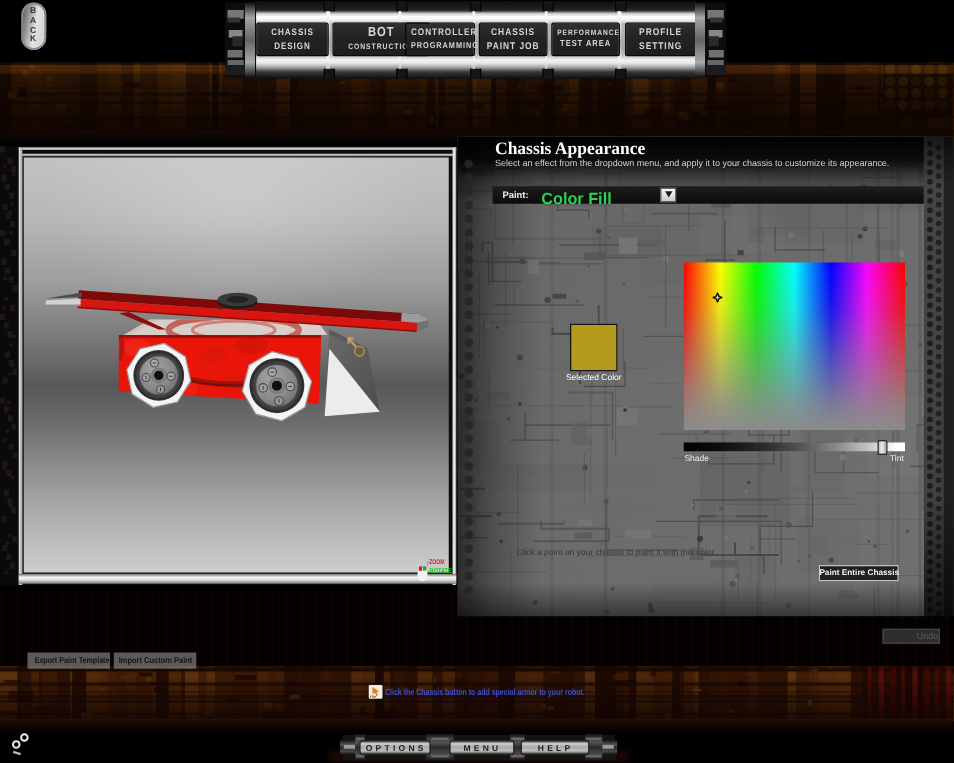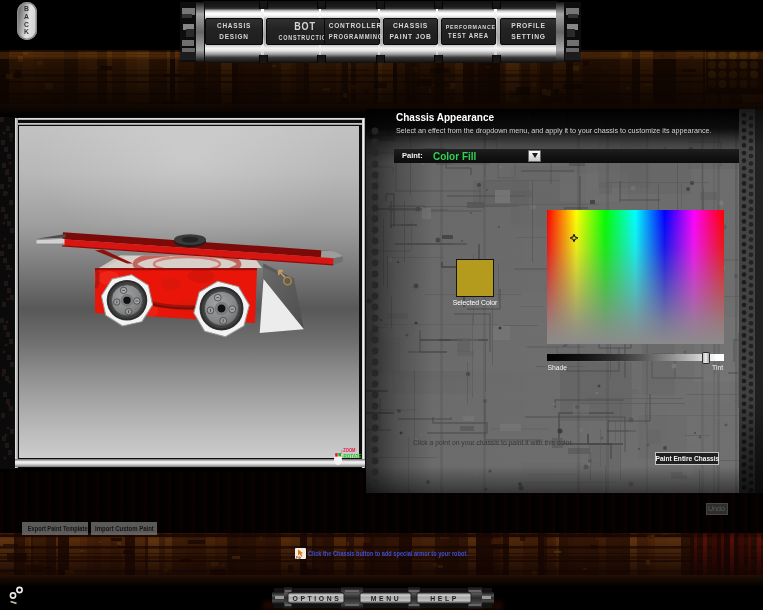--- a/index.html
+++ b/index.html
@@ -1181,26 +1181,26 @@
 </svg>
 
 <svg class="abs" style="left:328px;top:442px;" width="36" height="24" viewBox="0 0 36 24">
 <text x="12.5" y="9.5" font-family="Liberation Sans" font-size="5.5" font-weight="bold" fill="#e81840" textLength="15" lengthAdjust="spacingAndGlyphs">┌ZOOM</text>
 <text x="14" y="16" font-family="Liberation Sans" font-size="5.5" font-weight="bold" fill="#18c818" textLength="19.5" lengthAdjust="spacingAndGlyphs">-ROTATE</text>
 <ellipse cx="10" cy="17.5" rx="4" ry="5.4" fill="#f4f4f4"></ellipse>
 <rect x="7.2" y="11.2" width="2.5" height="3.4" fill="#e81030"></rect>
 <rect x="10.3" y="11" width="2.7" height="3.4" fill="#15b515"></rect>
 </svg>
 
-<div class="abs" style="left:396px;top:112px;color:#fff;font-weight:bold;font-size:10px;">Chassis Appearance</div>
+<div class="abs" style="left:396px;top:112px;color:#fff;font-weight:bold;font-size:14px;font-family:Liberation Serif, serif;">Chassis Appearance</div>
 <div class="abs" style="left:396px;top:126px;color:#d2d2d2;font-size:7.2px;">Select an effect from the dropdown menu, and apply it to your chassis to customize its appearance.</div>
 
 <div class="abs" style="left:394px;top:148.5px;width:345px;height:14px;background:linear-gradient(180deg,#1f1f1f,#111 60%,#0c0c0c);"></div>
 <div class="abs" style="left:402px;top:151px;color:#f2f2f2;font-weight:bold;font-size:7.5px;">Paint:</div>
-<div class="abs" style="left:433px;top:151px;color:#2ed153;font-weight:bold;font-size:10px;">Color Fill</div>
+<div class="abs" style="left:433px;top:151px;color:#2ed153;font-weight:bold;font-size:13px;">Color Fill</div>
 <div class="abs" style="left:528px;top:150px;width:12.5px;height:11.5px;background:linear-gradient(180deg,#fdfdfd,#c9c9c9);border:1px solid #6a6a6a;"></div>
 <div class="abs" style="left:531.5px;top:153px;width:0;height:0;border-left:3.5px solid transparent;border-right:3.5px solid transparent;border-top:5.5px solid #1c1c1c;"></div>
 
 <div class="abs" style="left:455.5px;top:258.5px;width:38px;height:38px;background:#b49a1d;border:1.5px solid #141414;"></div>
 <div class="abs" style="left:448px;top:299px;width:54px;text-align:center;color:#fff;font-size:6.8px;">Selected Color</div>
 
 <div class="abs" style="left:547px;top:210px;width:176.5px;height:134px;background:
 linear-gradient(180deg, rgba(139,139,139,0) 0%, rgba(139,139,139,0.18) 28%, rgba(139,139,139,0.55) 58%, rgba(139,139,139,0.88) 85%, rgba(139,139,139,1) 100%),
 linear-gradient(90deg,#ff0000 0%,#ffff00 16.5%,#00ff00 33%,#00ffff 50%,#0000ff 66.5%,#ff00ff 83%,#ff0000 100%);"></div>
 <svg class="abs" style="left:569.5px;top:234px;" width="8" height="8" viewBox="0 0 8 8">
@@ -1208,21 +1208,21 @@
 </svg>
 
 <div class="abs" style="left:547px;top:354px;width:176.5px;height:7px;background:linear-gradient(90deg,#000 0%,#111 20%,#2e2e2e 38%,#5a5a5a 55%,#8e8e8e 70%,#c6c6c6 84%,#fff 96%);"></div>
 <div class="abs" style="left:701.5px;top:351.5px;width:8.5px;height:12px;background:linear-gradient(90deg,#b8b8b8,#efefef 45%,#a5a5a5);border:1px solid #2c2c2c;border-radius:1.5px;"></div>
 <div class="abs" style="left:547.5px;top:363.5px;color:#f2f2f2;font-size:6.8px;">Shade</div>
 <div class="abs" style="left:712px;top:363.5px;color:#f2f2f2;font-size:6.8px;">Tint</div>
 
 <div class="abs" style="left:413px;top:438.5px;color:#383838;font-size:6.8px;">Click a point on your chassis to paint it with this color.</div>
 <div class="abs" style="left:654.5px;top:451.5px;width:64px;height:13px;background:rgba(22,22,22,0.88);border:1px solid #c2c2c2;color:#f5f5f5;font-weight:bold;font-size:6.6px;text-align:center;line-height:11px;">Paint Entire Chassis</div>
 
-<div class="abs" style="left:705.5px;top:502.5px;width:22px;height:12px;background:#2e2e2e;border:1px solid #454545;color:#5a5a5a;font-size:7.2px;text-align:center;line-height:10px;">Undo</div>
+<div class="abs" style="left:705.5px;top:502.5px;width:46px;height:12px;background:#2e2e2e;border:1px solid #454545;color:#5a5a5a;font-size:7.2px;text-align:right;line-height:10px;">Undo</div>
 
 <div class="abs" style="left:22px;top:521.5px;width:66px;height:13px;background:rgba(150,150,150,0.6);color:#151515;font-weight:bold;font-size:6.8px;text-align:center;line-height:13px;"><span style="display:inline-block;transform:scaleX(0.84);transform-origin:center;">Export Paint Template</span></div>
 <div class="abs" style="left:90.5px;top:521.5px;width:66px;height:13px;background:rgba(150,150,150,0.6);color:#151515;font-weight:bold;font-size:6.8px;text-align:center;line-height:13px;"><span style="display:inline-block;transform:scaleX(0.88);transform-origin:center;">Import Custom Paint</span></div>
 
 <div class="abs" style="left:295px;top:548px;width:11px;height:11px;background:#f3ede2;border-radius:1px;"></div>
 <svg class="abs" style="left:295px;top:548px;" width="11" height="11" viewBox="0 0 11 11">
 <path d="M3,1.5 L3,7.5 L4.8,6 L6,8.8 L7.4,8.2 L6.2,5.5 L8.3,5.2 Z" fill="#e07818"></path>
 <text x="1" y="10.5" font-size="3" fill="#804010" font-weight="bold">File</text>
 </svg>
 <div class="abs" style="left:308px;top:548.5px;color:#3f4fd0;font-weight:bold;font-size:7.2px;transform:scaleX(0.78);transform-origin:left center;">Click the Chassis button to add special armor to your robot.</div>

